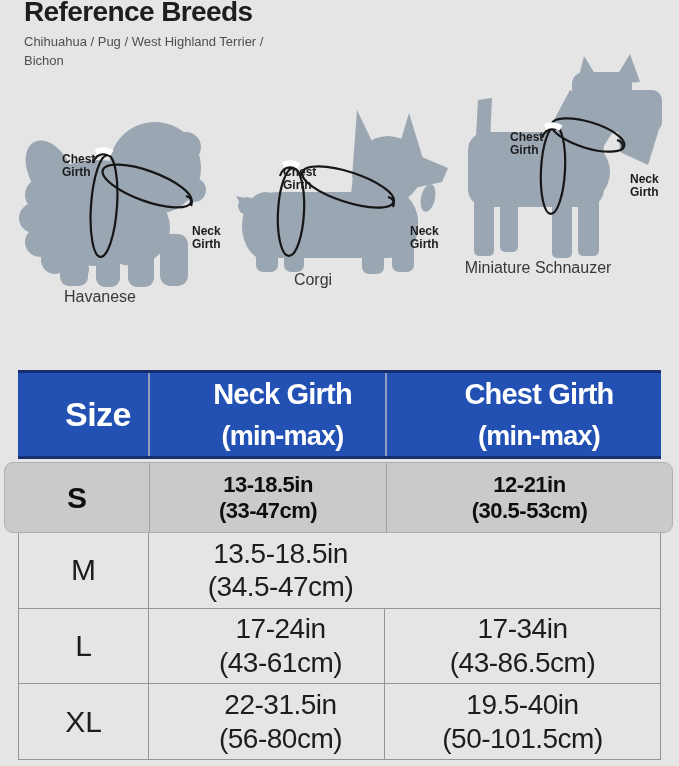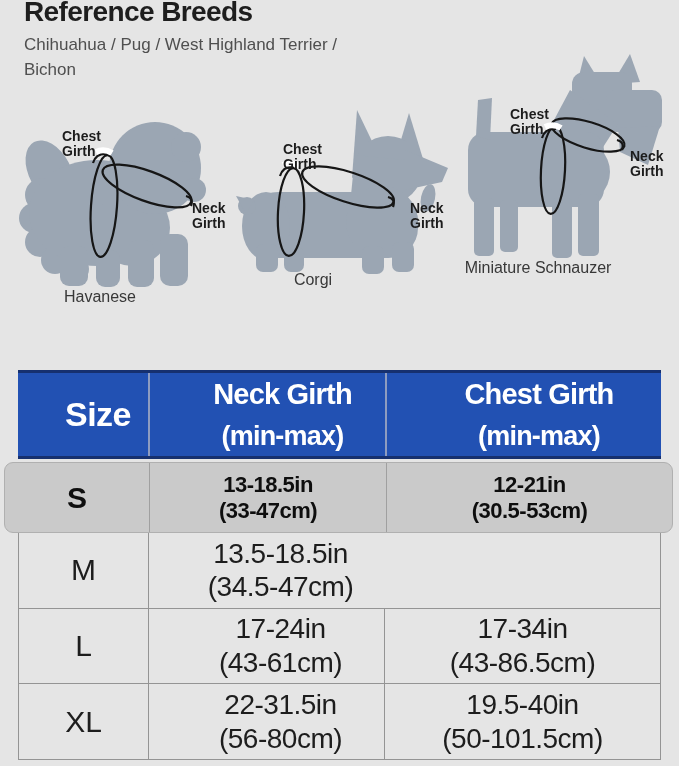--- a/index.html
+++ b/index.html
@@ -7,26 +7,26 @@
     position:relative;width:679px;height:766px;background:#e5e5e5;overflow:hidden;
     font-family:"Liberation Sans",sans-serif;
   }
   
   .title{
     position:absolute;left:24px;top:-4px;
     font-size:28px;font-weight:700;color:#1e1e1e;letter-spacing:-0.6px;
   }
   .subtitle{
     position:absolute;left:24px;top:33px;
-    font-size:17px;color:#4f4f4f;line-height:1.45;
+    font-size:13px;color:#4f4f4f;line-height:1.45;
   }
   
   .dogs-svg{position:absolute;left:0;top:0;width:679px;height:766px;}
   .glabel{
-    position:absolute;font-size:14px;font-weight:600;color:#1c1c1c;line-height:1.1;
+    position:absolute;font-size:12px;font-weight:600;color:#1c1c1c;line-height:1.1;margin-top:24px;
   }
   .bname{
     position:absolute;font-size:16px;color:#383838;text-align:center;white-space:nowrap;
   }
   
   .thead{
     position:absolute;left:18px;top:370px;width:643px;height:89px;
     display:flex;box-sizing:border-box;
     background:var(--header-bg,#2251b3);
     border-top:3px solid var(--header-border,#16306f);

